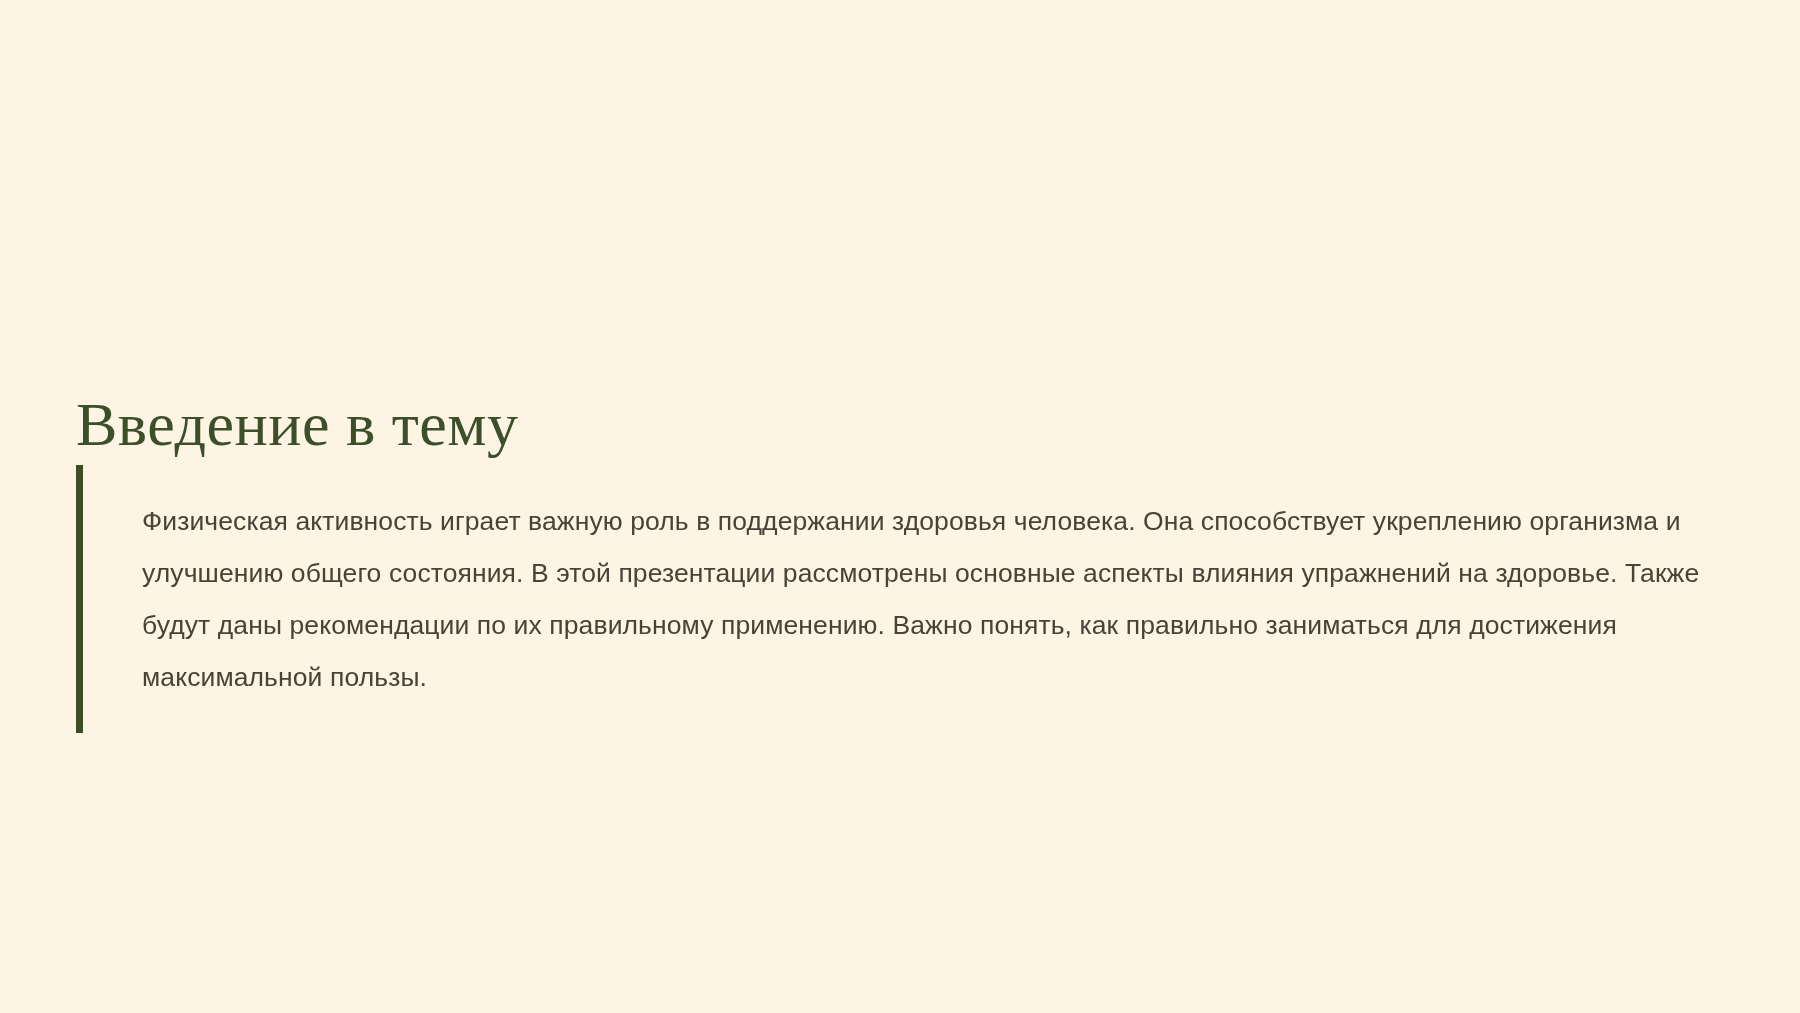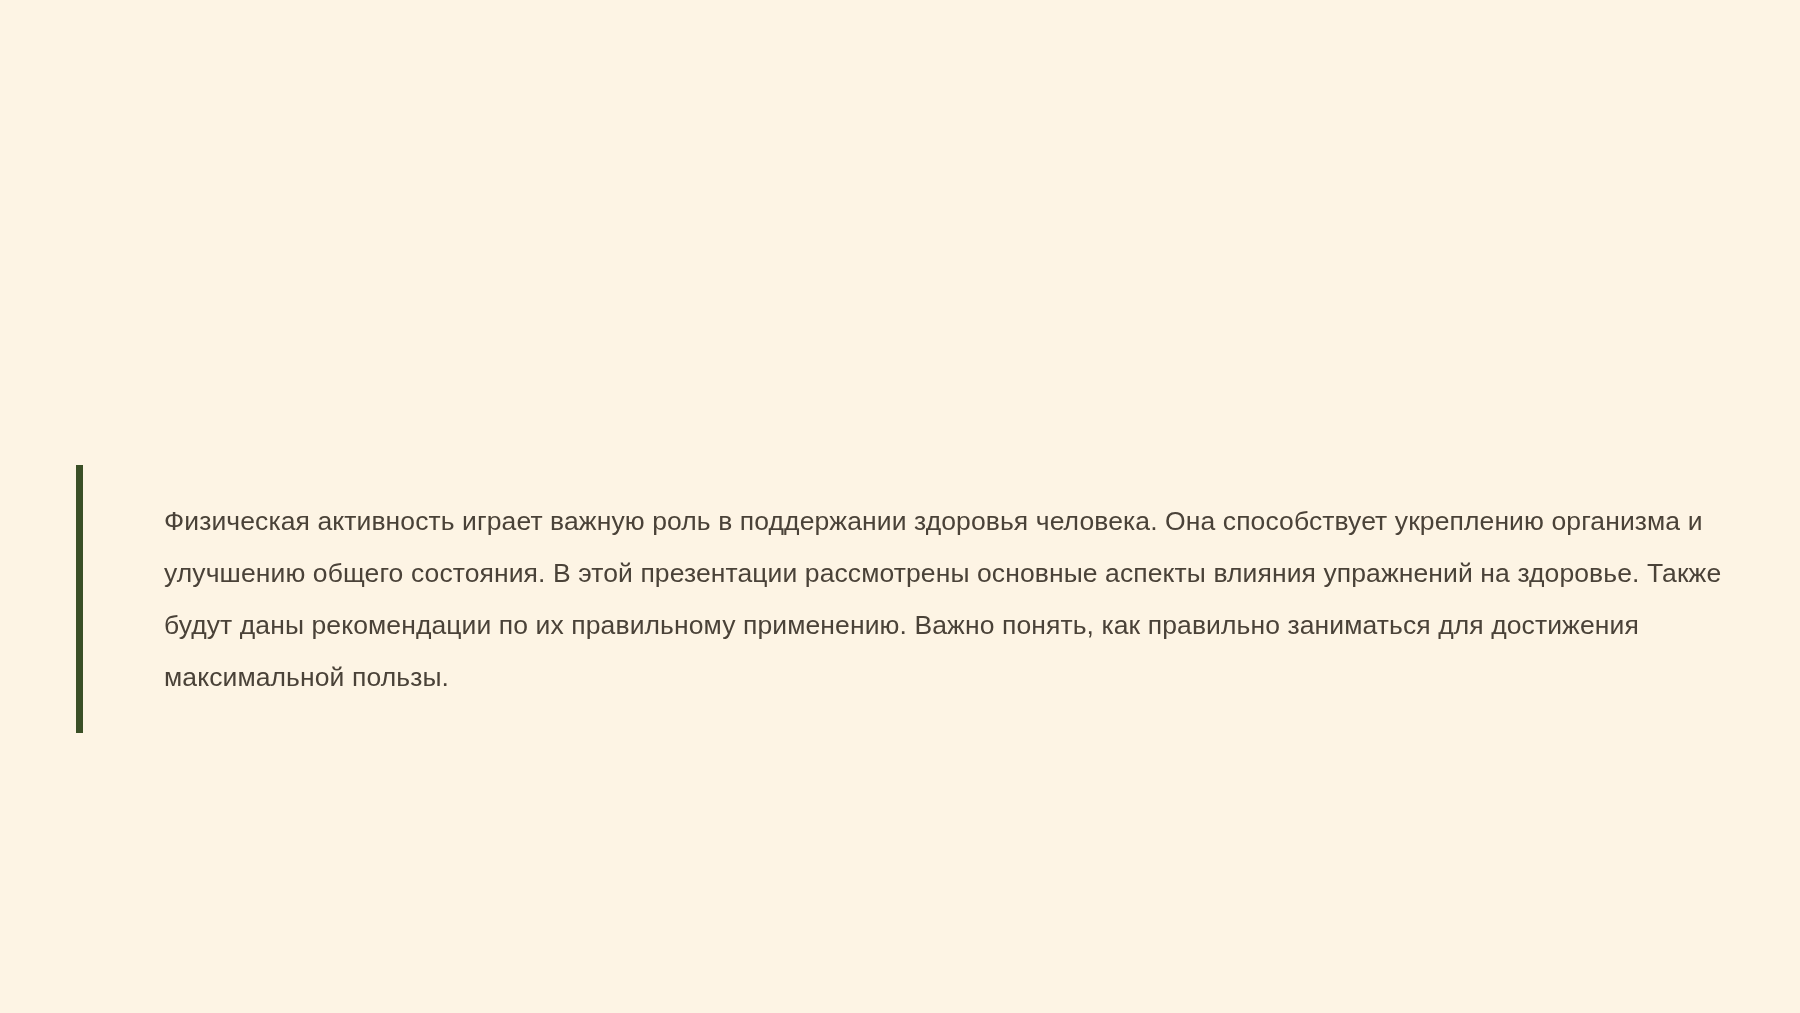--- a/index.html
+++ b/index.html
@@ -35,21 +35,20 @@
     white-space: nowrap;
   }
 
   .body-block {
     position: absolute;
     left: 76px;
     top: 465px;
     width: 1660px;
     display: flex;
     align-items: stretch;
-    gap: 22px;
   }
 
   .accent-bar {
     flex: 0 0 auto;
     width: 7px;
     min-height: 198px;
     background: #3A4F26;
     border-radius: 0;
   }
 
@@ -66,19 +65,20 @@
     padding-top: 3px;
     padding-bottom: 4px;
     box-sizing: border-box;
   }
 </style>
 </head>
 <body>
 
 <div class="slide">
 
+  <h1 class="slide-title">Введение в тему</h1>
 
   <div class="body-block">
     <div class="accent-bar"></div>
     <p class="body-text">Физическая активность играет важную роль в поддержании здоровья человека. Она способствует укреплению организма и улучшению общего состояния. В этой презентации рассмотрены основные аспекты влияния упражнений на здоровье. Также будут даны рекомендации по их правильному применению. Важно понять, как правильно заниматься для достижения максимальной пользы.</p>
   </div>
 
 </div>
 
 </body></html>

